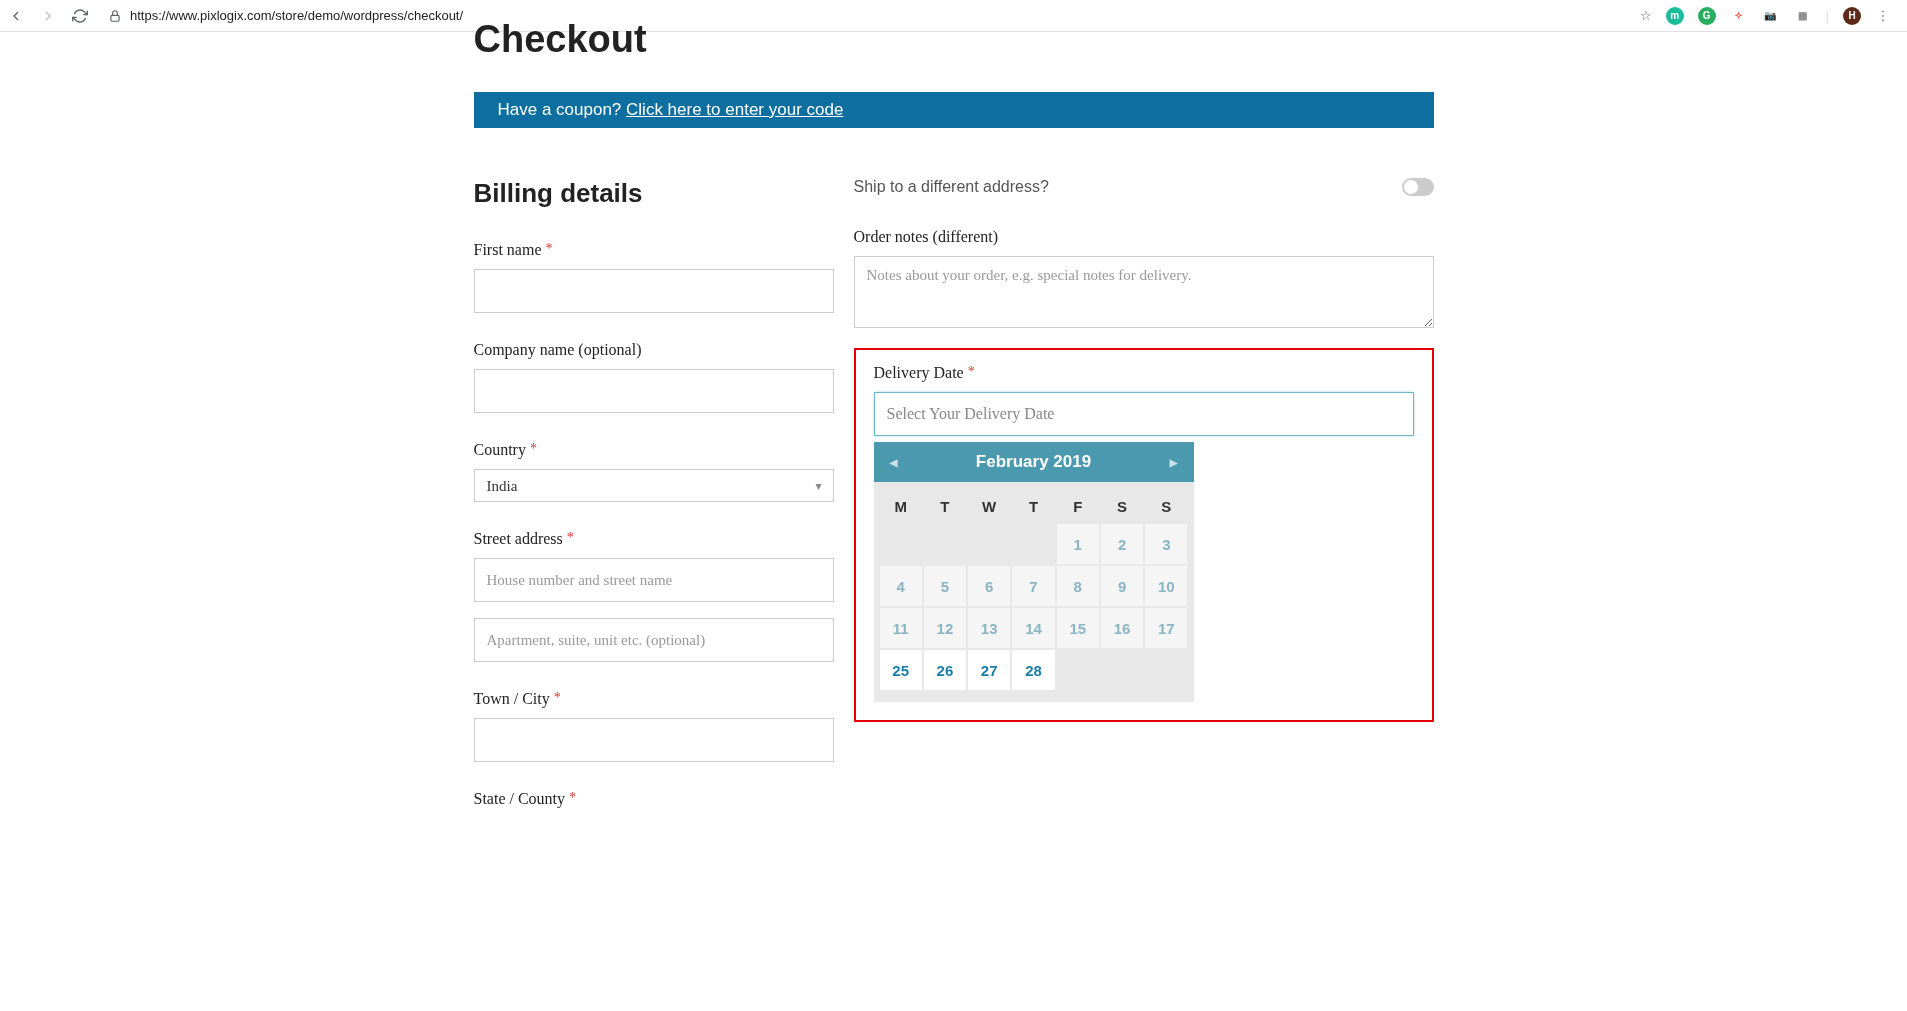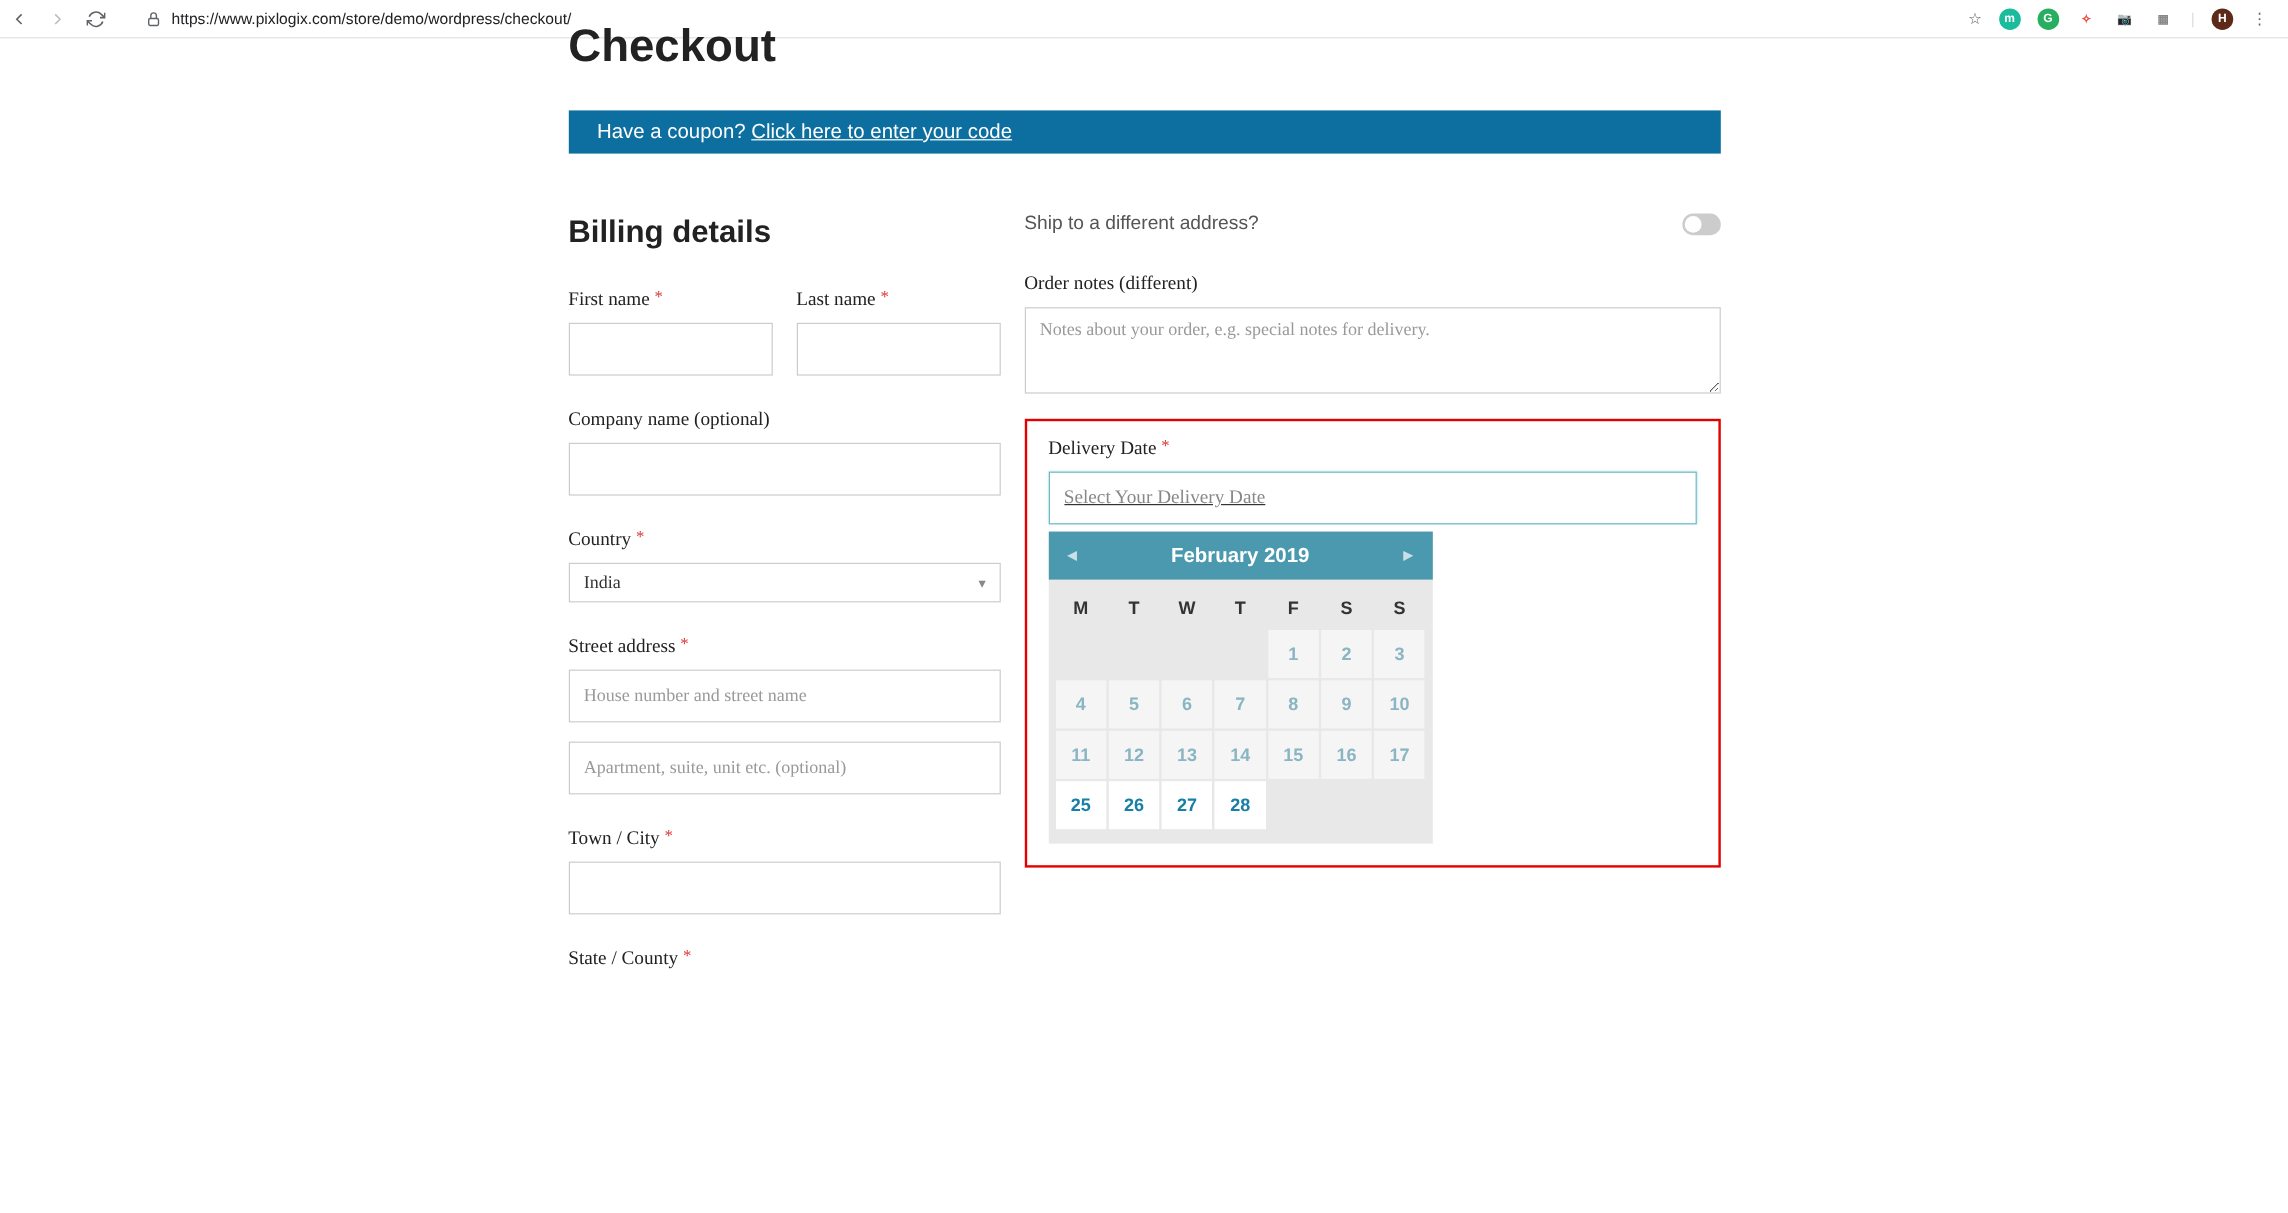--- a/index.html
+++ b/index.html
@@ -1,19 +1,19 @@
 <!DOCTYPE html>
 <html><head>
 <meta charset="utf-8">
 <style>
 * { margin: 0; padding: 0; box-sizing: border-box; }
 body { font-family: -apple-system, BlinkMacSystemFont, "Segoe UI", Arial, sans-serif; background: #fff; overflow: hidden; }
 
 
-.browser-bar { height: 32px; background: #fff; border-bottom: 1px solid #e0e0e0; display: flex; align-items: center; padding: 0 8px; gap: 25px; font-size: 13px; color: #5f6368; }
+.browser-bar { height: 32px; background: #fff; border-bottom: 1px solid #e0e0e0; display: flex; align-items: center; padding: 0 8px; gap: 12px; font-size: 13px; color: #5f6368; }
 .nav-icons { display: flex; gap: 16px; align-items: center; }
 .nav-icon { width: 16px; height: 16px; display: flex; align-items: center; justify-content: center; cursor: pointer; color: #5f6368; }
 .nav-icon.disabled { color: #bdbdbd; }
 .url-bar { flex: 1; display: flex; align-items: center; gap: 8px; padding: 0 8px; }
 .lock-icon { width: 14px; height: 14px; }
 .url-text { color: #202124; font-size: 13px; }
 .right-icons { display: flex; gap: 14px; align-items: center; padding-right: 8px; }
 .ext-icon { width: 18px; height: 18px; border-radius: 50%; display: flex; align-items: center; justify-content: center; font-size: 10px; font-weight: bold; color: #fff; }
 .star-icon { color: #5f6368; }
 
@@ -43,21 +43,21 @@
 .form-textarea::placeholder { color: #999; }
 .form-select { width: 100%; height: 33px; border: 1px solid #ccc; padding: 0 12px; font-family: Georgia, serif; font-size: 15px; color: #333; background: #fff; appearance: none; position: relative; }
 .select-wrap { position: relative; }
 .select-wrap::after { content: '▾'; position: absolute; right: 12px; top: 10px; color: #888; font-size: 12px; pointer-events: none; }
 
 .mb-28 { margin-bottom: 28px; }
 .mb-16 { margin-bottom: 16px; }
 
 
 .delivery-box { border: 2px solid #e50000; padding: 14px 18px 18px; margin-top: 8px; }
-.delivery-input { width: 100%; height: 44px; border: 1px solid #6bb8c7; padding: 0 12px; font-family: Georgia, serif; font-size: 16px; color: #333; outline: none; box-shadow: 0 0 2px rgba(107,184,199,0.6); text-decoration: underline; }
+.delivery-input { width: 100%; height: 44px; border: 1px solid #6bb8c7; padding: 0 12px; font-family: Georgia, serif; font-size: 16px; color: #333; outline: none; box-shadow: 0 0 2px rgba(107,184,199,0.6); }
 .delivery-input::placeholder { color: #888; }
 
 
 .calendar { background: #e8e8e8; margin-top: 6px; width: 320px; }
 .cal-header { background: #4a99ae; color: #fff; display: flex; align-items: center; justify-content: space-between; padding: 10px 14px; font-weight: 600; font-size: 17px; }
 .cal-nav { width: 12px; height: 12px; cursor: pointer; opacity: 0.7; display:flex; align-items:center; justify-content:center; font-size:10px; }
 .cal-grid { padding: 8px 6px 10px; }
 .cal-row { display: flex; gap: 2px; margin-bottom: 2px; }
 .cal-dh { width: 44px; height: 32px; display: flex; align-items: center; justify-content: center; font-weight: 700; font-size: 15px; color: #333; }
 .cal-cell { width: 44px; height: 40px; display: flex; align-items: center; justify-content: center; font-weight: 600; font-size: 15px; background: #f5f5f5; color: #888; cursor: pointer; }
@@ -118,24 +118,20 @@
   <div class="columns">
 
     <div class="col-left">
       <h2 class="section-title">Billing details</h2>
 
       <div class="form-row">
         <div class="form-group">
           <label class="form-label"><span>First name</span><span class="required">*</span></label>
           <input class="form-input" type="text" style="">
         </div>
-        <div class="form-group">
-          <label class="form-label"><span>Last name</span><span class="required">*</span></label>
-          <input class="form-input" type="text" style="">
-        </div>
       </div>
 
       <div class="form-group mb-28">
         <label class="form-label">Company name (optional)</label>
         <input class="form-input" type="text" style="">
       </div>
 
       <div class="form-group mb-28">
         <label class="form-label"><span>Country</span><span class="required">*</span></label>
         <div class="select-wrap">

